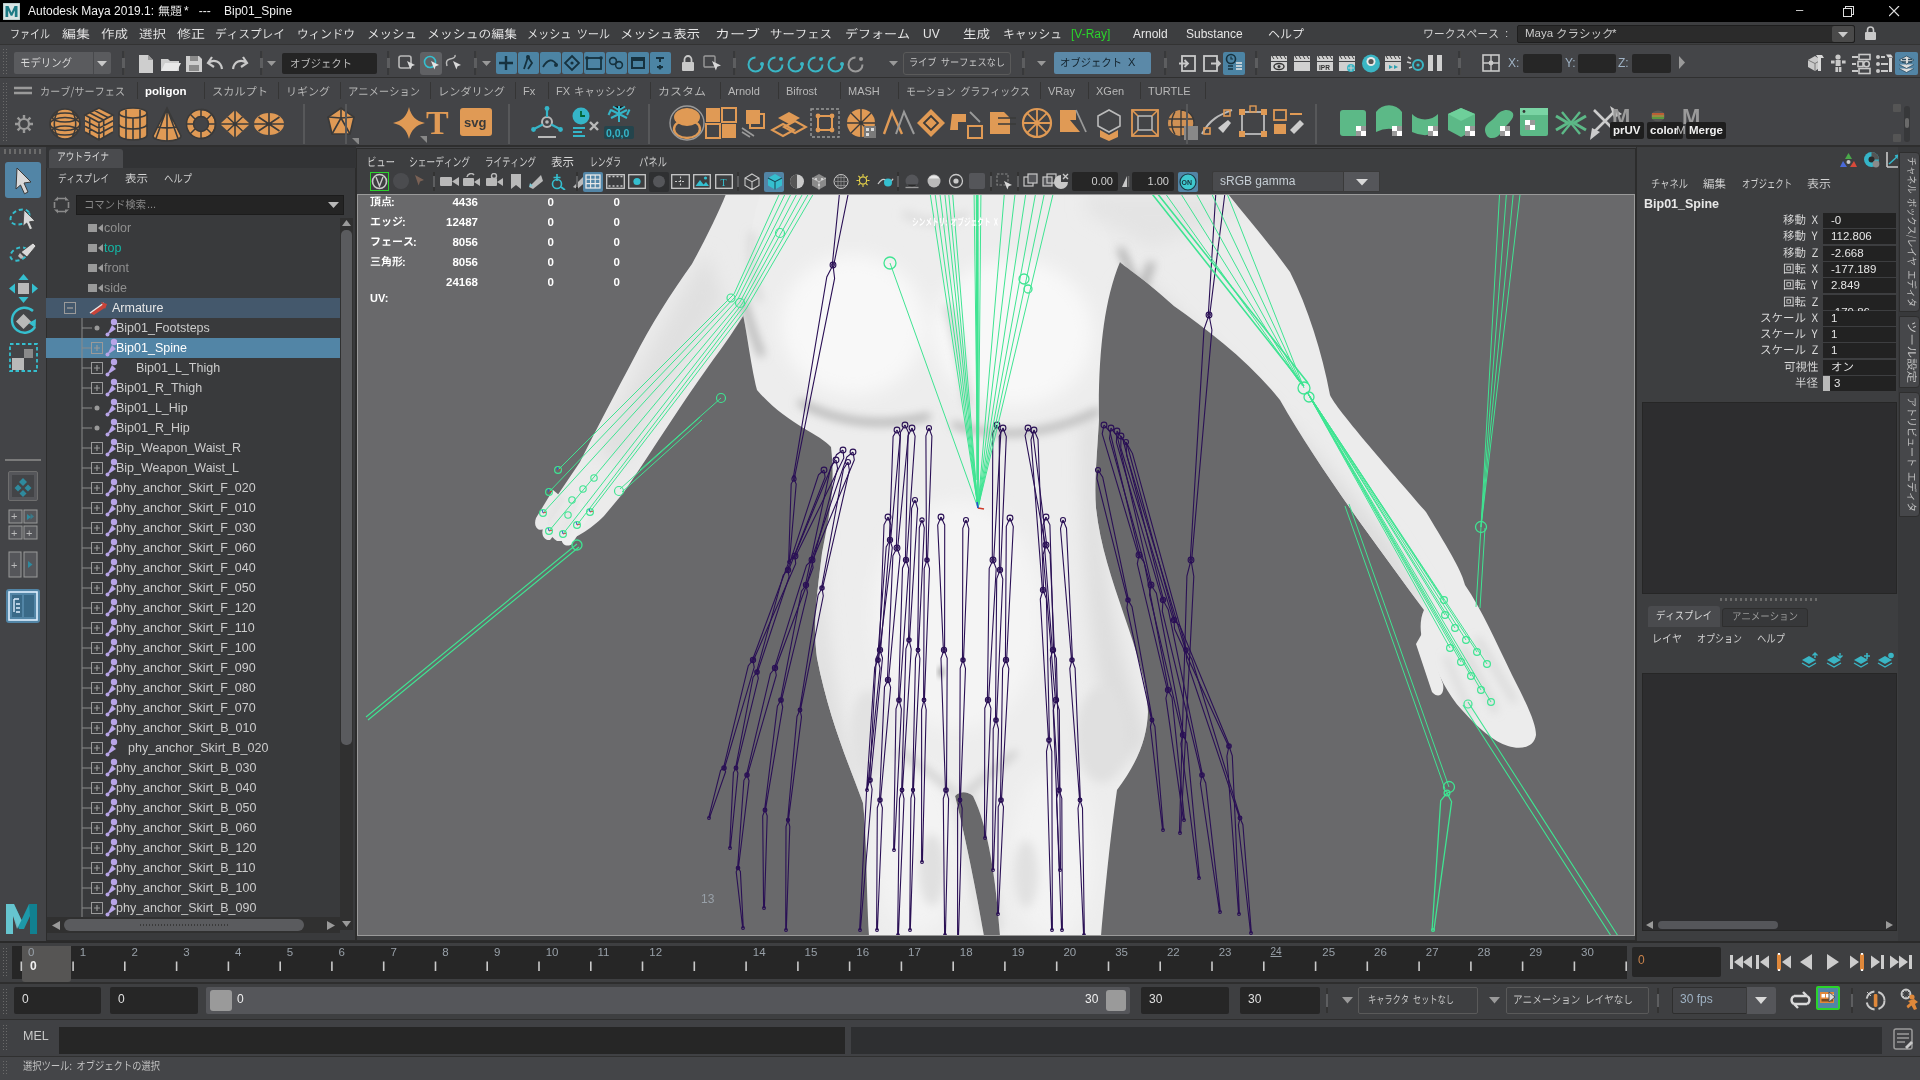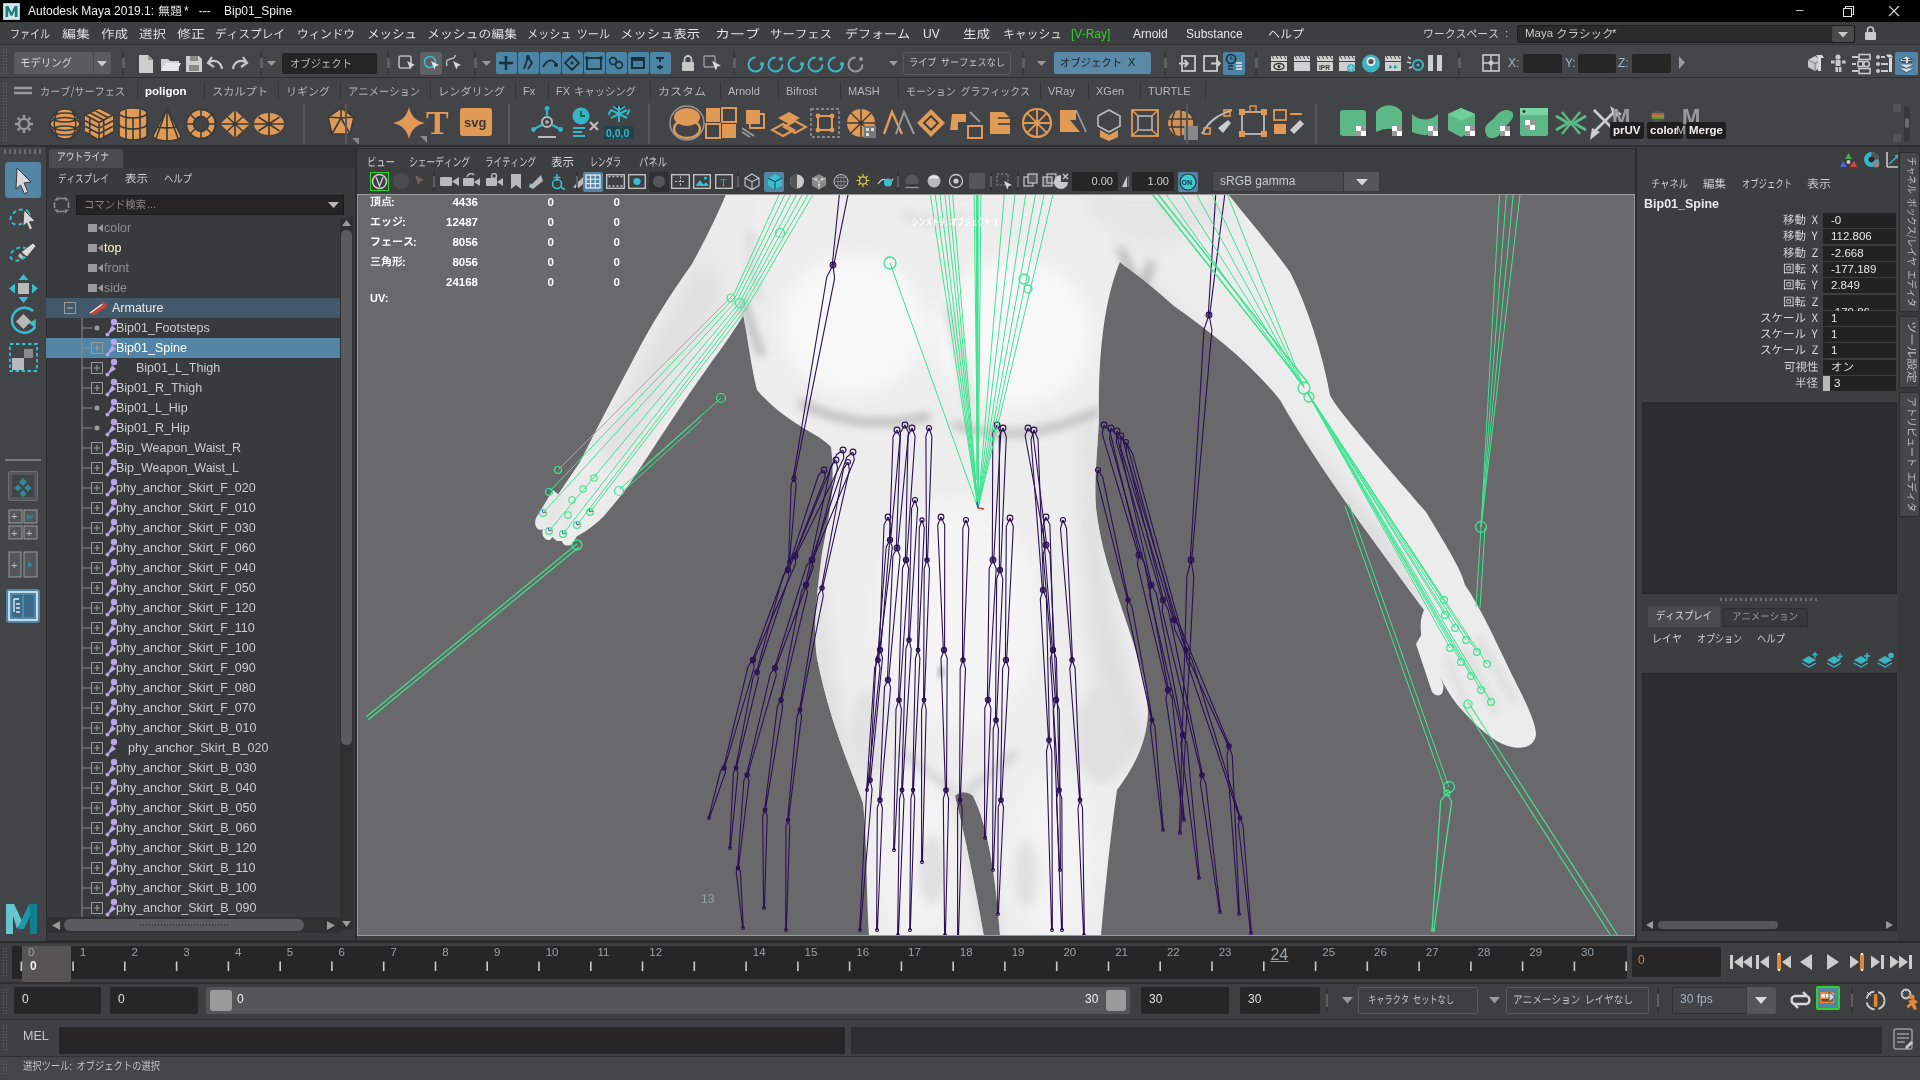--- a/index.html
+++ b/index.html
@@ -1465,21 +1465,21 @@
       <rect x="-5.5" y="-5.5" width="11" height="11" fill="none" stroke="#9a9a9a"></rect>
       <path d="M-3,0 H3 M0,-3 V3" stroke="#9a9a9a" stroke-width="1.2"></path>
     </g>
     <g transform="translate(60,690)">
       <circle cx="8" cy="-6" r="3.2" fill="#b8a5e8"></circle>
       <path d="M6,-3 L1,7 L10,1 Z" fill="#b8a5e8"></path>
       <circle cx="1.5" cy="6.5" r="2" fill="#b8a5e8"></circle>
     </g>
   </svg>
 <div class="abs" style="left:104px;top:221px;font-size:12.5px;color:#909090;white-space:nowrap;">color</div>
-<div class="abs" style="left:104px;top:241px;font-size:12.5px;color:#fef9c3;white-space:nowrap;">top</div>
+<div class="abs" style="left:104px;top:241px;font-size:12.5px;color:#14b8a6;white-space:nowrap;">top</div>
 <div class="abs" style="left:104px;top:261px;font-size:12.5px;color:#909090;white-space:nowrap;">front</div>
 <div class="abs" style="left:104px;top:281px;font-size:12.5px;color:#909090;white-space:nowrap;">side</div>
 <div class="abs" style="left:112px;top:301px;font-size:12.5px;color:#e6e6e6;white-space:nowrap;">Armature</div>
 <div class="abs" style="left:116px;top:321px;font-size:12.5px;color:#cccccc;white-space:nowrap;">Bip01_Footsteps</div>
 <div class="abs" style="left:116px;top:341px;font-size:12.5px;color:#ffffff;white-space:nowrap;">Bip01_Spine</div>
 <div class="abs" style="left:116px;top:361px;font-size:12.5px;color:#cccccc;white-space:nowrap;margin-left:20px;">Bip01_L_Thigh</div>
 <div class="abs" style="left:116px;top:381px;font-size:12.5px;color:#cccccc;white-space:nowrap;">Bip01_R_Thigh</div>
 <div class="abs" style="left:116px;top:401px;font-size:12.5px;color:#cccccc;white-space:nowrap;">Bip01_L_Hip</div>
 <div class="abs" style="left:116px;top:421px;font-size:12.5px;color:#cccccc;white-space:nowrap;">Bip01_R_Hip</div>
 <div class="abs" style="left:116px;top:441px;font-size:12.5px;color:#cccccc;white-space:nowrap;">Bip_Weapon_Waist_R</div>
@@ -2598,24 +2598,24 @@
 <div class="abs" style="left:597.47px;top:946px;font-size:11.5px;color:#98a0a8;white-space:nowrap;">11</div>
 <div class="abs" style="left:649.24px;top:946px;font-size:11.5px;color:#98a0a8;white-space:nowrap;">12</div>
 <div class="abs" style="left:701.01px;top:892px;font-size:12px;color:#98a0a8;white-space:nowrap;">13</div>
 <div class="abs" style="left:752.7800000000001px;top:946px;font-size:11.5px;color:#98a0a8;white-space:nowrap;">14</div>
 <div class="abs" style="left:804.5500000000001px;top:946px;font-size:11.5px;color:#98a0a8;white-space:nowrap;">15</div>
 <div class="abs" style="left:856.32px;top:946px;font-size:11.5px;color:#98a0a8;white-space:nowrap;">16</div>
 <div class="abs" style="left:908.09px;top:946px;font-size:11.5px;color:#98a0a8;white-space:nowrap;">17</div>
 <div class="abs" style="left:959.86px;top:946px;font-size:11.5px;color:#98a0a8;white-space:nowrap;">18</div>
 <div class="abs" style="left:1011.6300000000001px;top:946px;font-size:11.5px;color:#98a0a8;white-space:nowrap;">19</div>
 <div class="abs" style="left:1063.4px;top:946px;font-size:11.5px;color:#98a0a8;white-space:nowrap;">20</div>
-<div class="abs" style="left:1115.17px;top:946px;font-size:11.5px;color:#98a0a8;white-space:nowrap;">21</div>
+<div class="abs" style="left:1115.17px;top:946px;font-size:11.5px;color:#98a0a8;white-space:nowrap;">35</div>
 <div class="abs" style="left:1166.94px;top:946px;font-size:11.5px;color:#98a0a8;white-space:nowrap;">22</div>
 <div class="abs" style="left:1218.71px;top:946px;font-size:11.5px;color:#98a0a8;white-space:nowrap;">23</div>
-<div class="abs" style="left:1270.48px;top:946px;font-size:16px;color:#98a0a8;white-space:nowrap;text-decoration:underline;">24</div>
+<div class="abs" style="left:1270.48px;top:946px;font-size:10px;color:#98a0a8;white-space:nowrap;text-decoration:underline;">24</div>
 <div class="abs" style="left:1322.25px;top:946px;font-size:11.5px;color:#98a0a8;white-space:nowrap;">25</div>
 <div class="abs" style="left:1374.02px;top:946px;font-size:11.5px;color:#98a0a8;white-space:nowrap;">26</div>
 <div class="abs" style="left:1425.7900000000002px;top:946px;font-size:11.5px;color:#98a0a8;white-space:nowrap;">27</div>
 <div class="abs" style="left:1477.5600000000002px;top:946px;font-size:11.5px;color:#98a0a8;white-space:nowrap;">28</div>
 <div class="abs" style="left:1529.3300000000002px;top:946px;font-size:11.5px;color:#98a0a8;white-space:nowrap;">29</div>
 <div class="abs" style="left:1581.1000000000001px;top:946px;font-size:11.5px;color:#98a0a8;white-space:nowrap;">30</div>
 <div class="abs" style="left:30px;top:959px;font-size:12px;color:#f0f0f0;white-space:nowrap;font-weight:bold;">0</div>
 <div class="abs" style="left:1632px;top:947px;width:89px;height:30px;background:#262626;border-radius:2px"></div>
 <div class="abs" style="left:1638px;top:953px;font-size:12px;color:#c8824b;white-space:nowrap;">0</div>
 <svg class="abs" style="left:1730px;top:953px" width="182" height="18">

